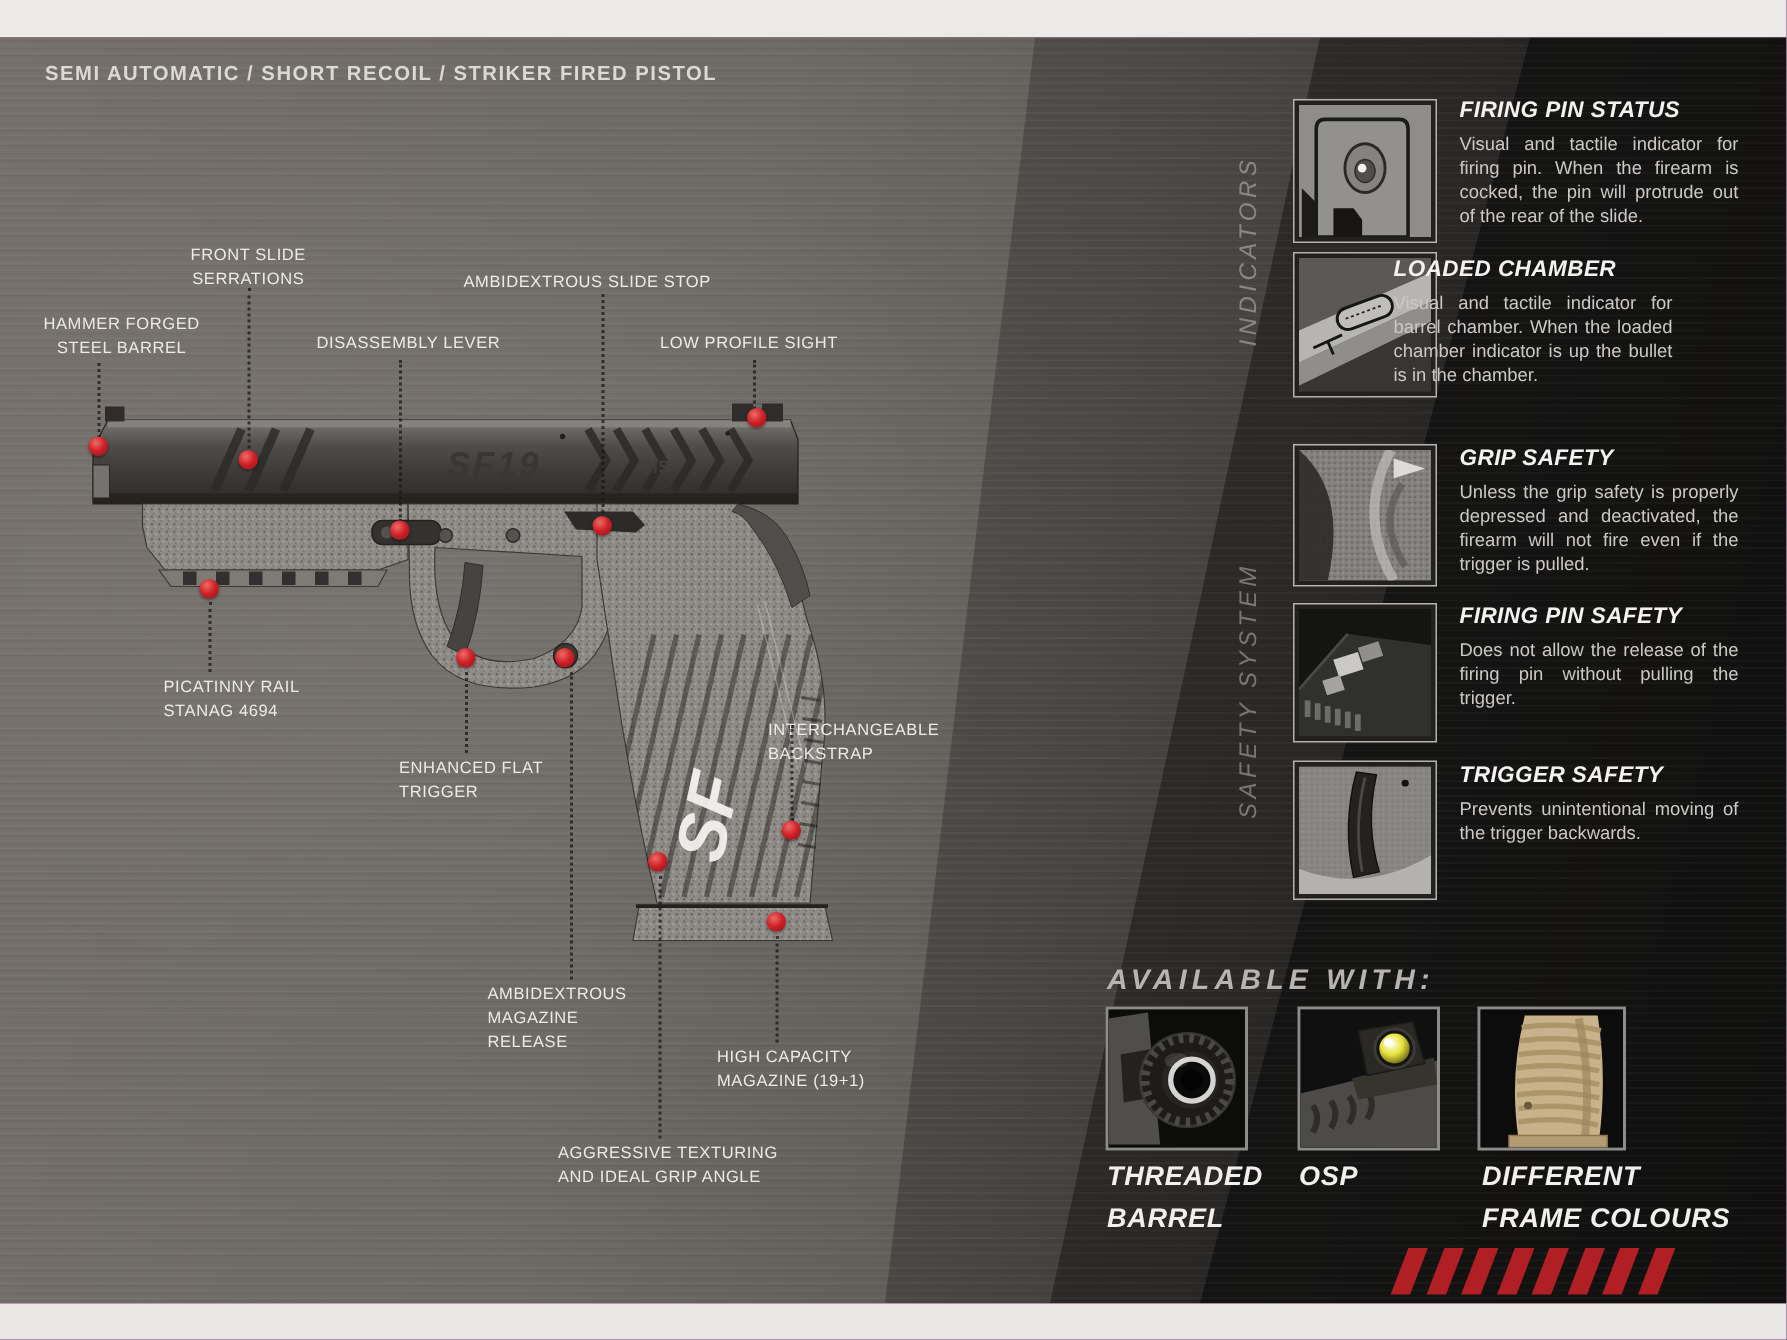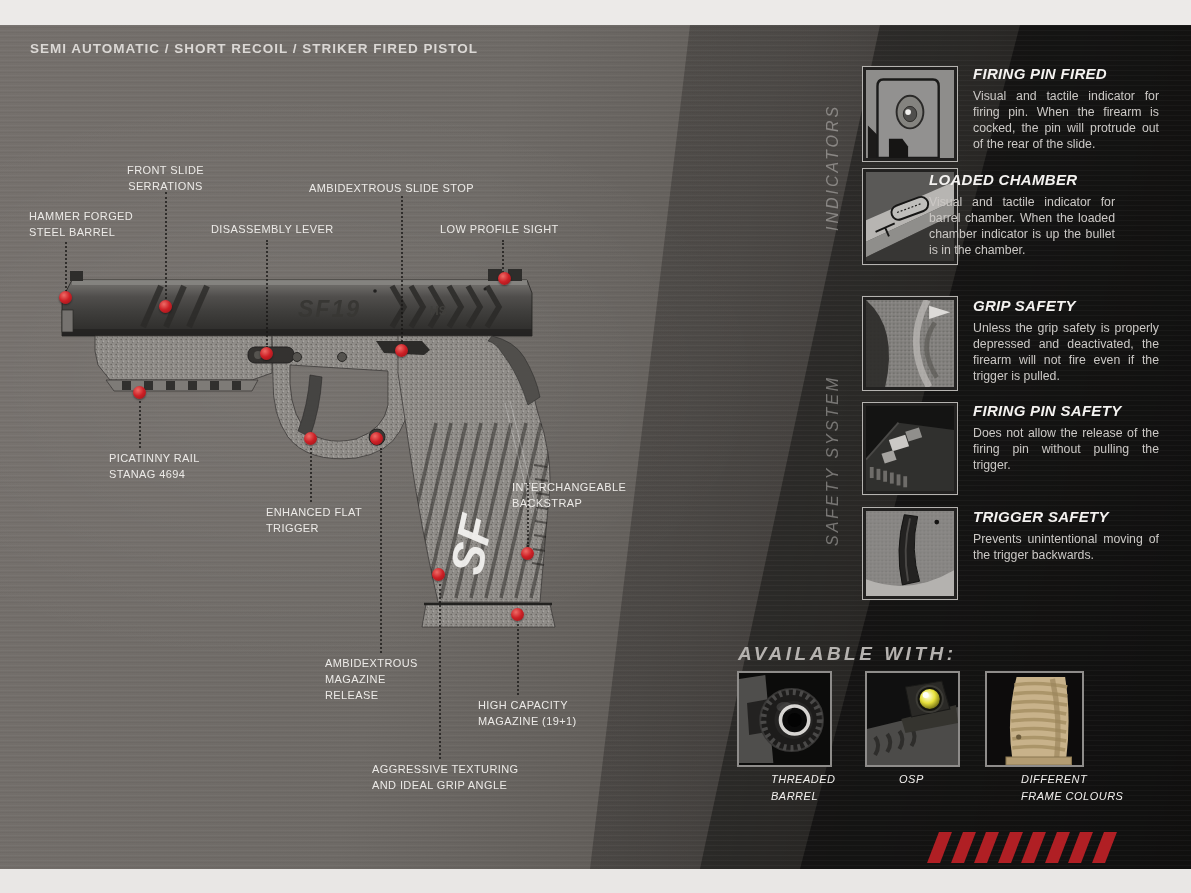--- a/index.html
+++ b/index.html
@@ -40,22 +40,22 @@
   .thumb{background:#222120;border:1px solid #b5b3b0;padding:3px;box-sizing:border-box;z-index:6;}
   .thumb svg{display:block;width:100%;height:100%;}
   .sb-text{width:186px;z-index:6;}
   .sb-title{font-size:15px;font-weight:bold;font-style:italic;color:#f4f2f0;
       letter-spacing:.3px;margin:0 0 7px 0;}
   .sb-desc{font-size:12.3px;line-height:1.3;color:#cbc8c5;text-align:justify;text-align-last:left;}
   .aw-heading{font-size:19px;font-style:italic;font-weight:600;letter-spacing:3.5px;
       color:#b6b3b0;z-index:6;}
   .aw-thumb{border:2px solid #8e8c8a;background:#0d0d0c;box-sizing:border-box;z-index:6;}
   .aw-thumb svg{display:block;width:100%;height:100%;}
-  .aw-label{font-size:11px;font-weight:normal;font-style:italic;color:#f2f0ee;
-      line-height:1.55;letter-spacing:.5px;white-space:pre-line;z-index:6;margin-left:33px;}
+  .aw-label{font-size:18px;font-weight:bold;font-style:italic;color:#f2f0ee;
+      line-height:1.55;letter-spacing:.5px;white-space:pre-line;z-index:6;}
   .stripes{left:933px;top:832px;display:flex;gap:10.5px;z-index:6;}
   .stripe{width:13px;height:31px;background:#b01f24;transform:skewX(-21deg);}
   .gun{left:40px;top:253px;width:540px;height:392px;z-index:4;}
 </style>
 </head>
 <body>
 
 <div class="page">
 
   <div class="abs strip-top"></div>
@@ -185,21 +185,21 @@
     <path d="M336,88 L382,88 L390,97 L384,102 L344,100 Z" fill="#2c2b29"></path>
     <circle cx="337" cy="184" r="8" fill="#3b3a37" stroke="#262524"></circle>
     <circle cx="257" cy="104" r="4.5" fill="#55534f" stroke="#2c2b29"></circle>
     <circle cx="302" cy="104" r="4.5" fill="#55534f" stroke="#2c2b29"></circle>
   </svg>
 
 
   <div class="abs callout center" style="left:118px;top:163px;width:95px;">FRONT SLIDE
 SERRATIONS</div>
   <div class="abs callout" style="left:309px;top:181px;">AMBIDEXTROUS SLIDE STOP</div>
-  <div class="abs callout" style="left:29px;top:209px;">HAMMER FORGED
+  <div class="abs callout" style="left:29px;top:209px;text-align:center;">HAMMER FORGED
 STEEL BARREL</div>
   <div class="abs callout" style="left:211px;top:222px;">DISASSEMBLY LEVER</div>
   <div class="abs callout" style="left:440px;top:222px;">LOW PROFILE SIGHT</div>
   <div class="abs callout" style="left:109px;top:451px;">PICATINNY RAIL
 STANAG 4694</div>
   <div class="abs callout" style="left:266px;top:505px;">ENHANCED FLAT
 TRIGGER</div>
   <div class="abs callout" style="left:512px;top:452px;margin-top:28px;">INTERCHANGEABLE
 BACKSTRAP</div>
   <div class="abs callout" style="left:325px;top:656px;">AMBIDEXTROUS
@@ -296,21 +296,21 @@
       <rect width="92" height="92" fill="#8b8987"></rect>
       <rect width="92" height="92" fill="url(#stip2)" opacity=".4"></rect>
       <path d="M0,74 Q46,92 92,64 L92,92 L0,92 Z" fill="#b4b2af"></path>
       <path d="M40,4 Q30,42 38,80 L56,76 Q46,42 54,6 Z" fill="#232221" stroke="#111110"></path>
       <path d="M46,8 Q38,42 44,76" stroke="#4a4846" stroke-width="2" fill="none"></path>
       <circle cx="74" cy="12" r="2.5" fill="#141312"></circle>
     </svg>
   </div>
 
   <div class="abs sb-text" style="left:973px;top:65px;">
-    <div class="sb-title">FIRING PIN FIRED</div>
+    <div class="sb-title">FIRING PIN STATUS</div>
     <div class="sb-desc">Visual and tactile indicator for firing pin. When the firearm is cocked, the pin will protrude out of the rear of the slide.</div>
   </div>
   <div class="abs sb-text" style="left:929px;top:171px;">
     <div class="sb-title">LOADED CHAMBER</div>
     <div class="sb-desc">Visual and tactile indicator for barrel chamber. When the loaded chamber indicator is up the bullet is in the chamber.</div>
   </div>
   <div class="abs sb-text" style="left:973px;top:297px;">
     <div class="sb-title">GRIP SAFETY</div>
     <div class="sb-desc">Unless the grip safety is properly depressed and deactivated, the firearm will not fire even if the trigger is pulled.</div>
   </div>

